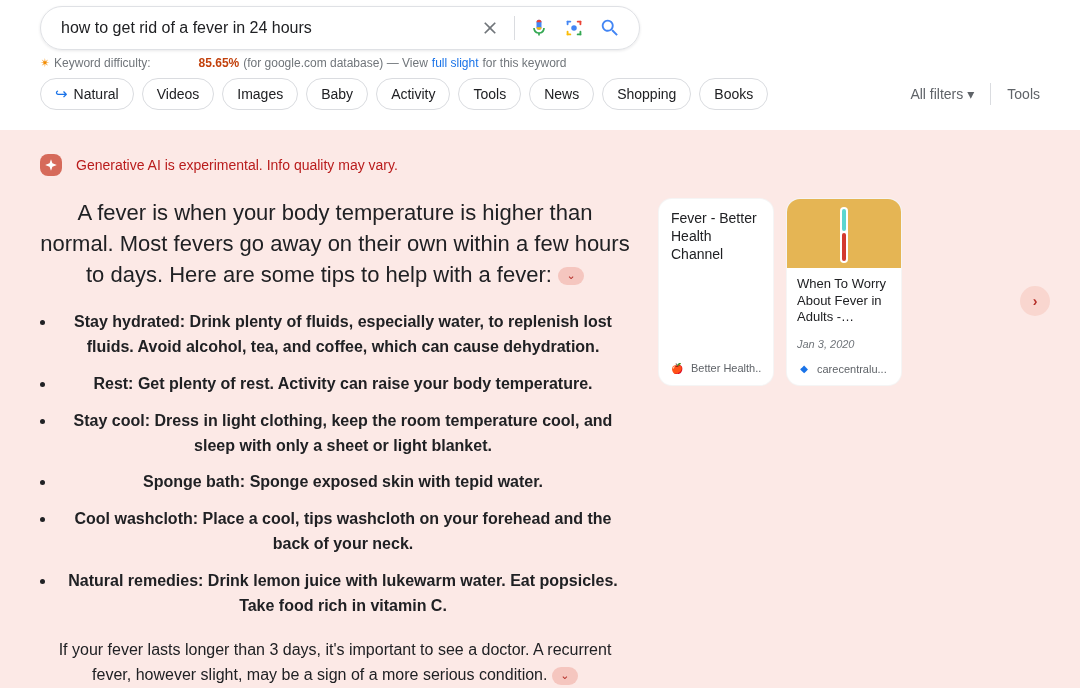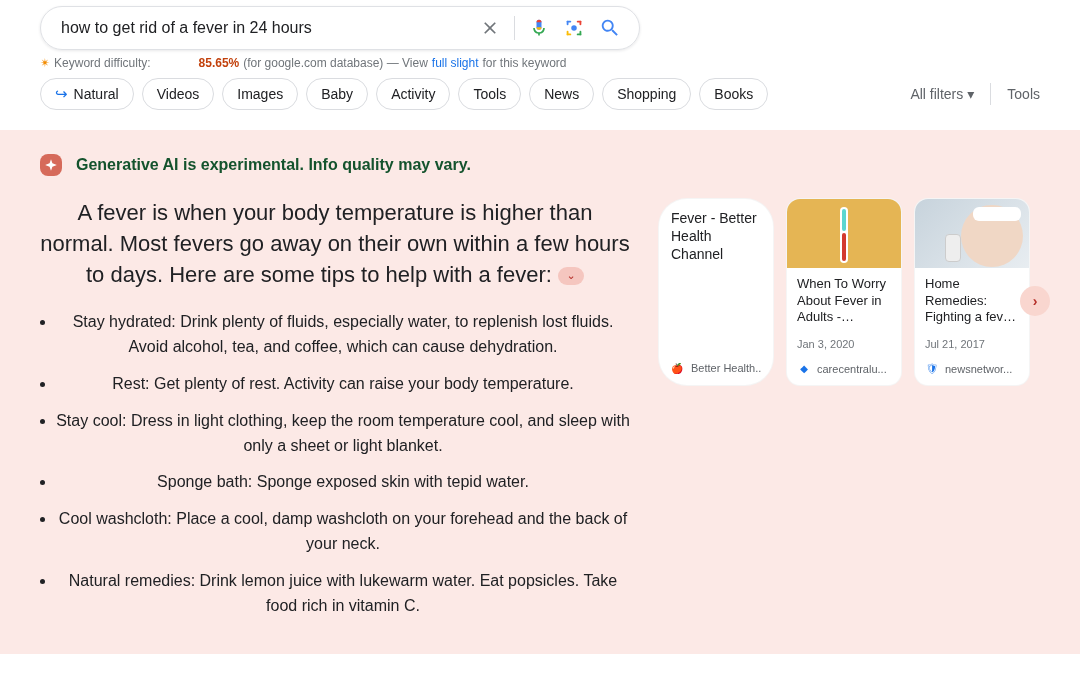--- a/index.html
+++ b/index.html
@@ -33,49 +33,49 @@
     .filter-right { display: flex; align-items: center; gap: 16px; color: #5f6368; font-size: 14px; }
     .filter-divider { width: 1px; height: 22px; background: #dadce0; }
 
     .sge-panel { margin: 20px 0 0 0; padding: 24px 40px 24px 40px; background: #fce9e6; }
 
     .sge-header { display: flex; align-items: center; gap: 14px; margin-bottom: 22px; }
     .sge-star {
       width: 22px; height: 22px; border-radius: 8px; background: #d66a5a;
       display: flex; align-items: center; justify-content: center; color: #fff;
     }
-    .sge-header-text { font-size: 16px; color: #14532d; font-weight: bold; }
+    .sge-header-text { font-size: 14px; color: #b91c1c; font-weight: normal; }
 
     .sge-body { display: flex; gap: 28px; }
     .sge-left { flex: 1; max-width: 590px; text-align: center; }
     .sge-right { width: 380px; position: relative; }
 
     .sge-intro { font-size: 22px; line-height: 1.4; color: #202124; font-weight: 400; }
     .expand-pill {
       display: inline-flex; width: 26px; height: 18px; border-radius: 10px; background: #f5c6bf;
       align-items: center; justify-content: center; color: #b5302a; font-size: 11px; vertical-align: middle; cursor:pointer;
     }
 
-    .sge-list { margin: 20px 0 0 16px; }
+    .sge-list { margin: 20px 0 0 16px; font-weight: bold; }
     .sge-list li { font-size: 16px; line-height: 1.55; margin-bottom: 12px; color: #202124; }
 
     .sge-outro { font-size: 16px; line-height: 1.55; margin-top: 20px; }
 
     .cards-row { display: flex; gap: 12px; position: relative; }
     .card {
       width: 116px; background: #fff; border-radius: 14px; overflow: hidden;
       display: flex; flex-direction: column; height: 188px; cursor: pointer;
       border: 1px solid rgba(0,0,0,.04);
     }
-    .card.textcard { padding: 10px 12px; border-radius: 29px; }
+    .card.textcard { padding: 10px 12px; }
     .card-img { width: 100%; height: 76px; }
     .card-body { padding: 8px 10px 6px; flex: 1; display: flex; flex-direction: column; }
     .card-title { font-size: 13px; line-height: 1.3; color: #202124; }
     .card-title.top { font-size: 14px; }
-    .card-date { font-size: 11px; color: #70757a; margin-top: 12px; }
+    .card-date { font-size: 11px; color: #70757a; margin-top: 12px; font-style: italic; }
     .card-source { display: flex; align-items: center; gap: 6px; padding: 6px 10px 10px; font-size: 11px; color: #5f6368; overflow: hidden; white-space: nowrap; }
     .favdot { width: 14px; height: 14px; border-radius: 50%; flex-shrink: 0; display:inline-flex; align-items:center; justify-content:center; font-size:10px; }
 
     .cards-next {
       position: absolute; right: -12px; top: 88px; width: 30px; height: 30px; border-radius: 50%;
       background: #f9d6cf; display: flex; align-items: center; justify-content: center;
       color: #b5302a; cursor: pointer; font-weight: bold;
     }
 
   </style>
@@ -188,24 +188,28 @@
       <div class="sge-intro">
         <span>A fever is when your body temperature is higher than normal. Most fevers go away on their own within a few hours to days. Here are some tips to help with a fever:</span>
         <span class="expand-pill">⌄</span>
       </div>
 
       <ul class="sge-list">
         <li>Stay hydrated: Drink plenty of fluids, especially water, to replenish lost fluids. Avoid alcohol, tea, and coffee, which can cause dehydration.</li>
         <li>Rest: Get plenty of rest. Activity can raise your body temperature.</li>
         <li>Stay cool: Dress in light clothing, keep the room temperature cool, and sleep with only a sheet or light blanket.</li>
         <li>Sponge bath: Sponge exposed skin with tepid water.</li>
-        <li>Cool washcloth: Place a cool, damp washcloth on your forehead and the back of your neck.</li>
+        <li>Cool washcloth: Place a cool, tips washcloth on your forehead and the back of your neck.</li>
         <li>Natural remedies: Drink lemon juice with lukewarm water. Eat popsicles. Take food rich in vitamin C.</li>
       </ul>
 
+      <div class="sge-outro">
+        <span>If your fever lasts longer than 3 days, it's important to see a doctor. A recurrent fever, however slight, may be a sign of a more serious condition.</span>
+        <span class="expand-pill">⌄</span>
+      </div>
 
     </div>
 
     <div class="sge-right">
       <div class="cards-row">
 
         <div class="card textcard" style="justify-content:space-between;">
           <div class="card-title top">Fever - Better Health Channel</div>
           <div class="card-source" style="padding:0;">
             <span class="favdot" style="background:#fff;">🍎</span>
@@ -222,35 +226,20 @@
           <div class="card-body">
             <div class="card-title">When To Worry About Fever in Adults -…</div>
             <div class="card-date">Jan 3, 2020</div>
           </div>
           <div class="card-source">
             <span class="favdot" style="color:#1a73e8;">◆</span>
             <span>carecentralu...</span>
           </div>
         </div>
 
-        <div class="card">
-          <div class="card-img" style="background:linear-gradient(135deg,#c7d3dc,#e8edf1);position:relative;overflow:hidden;">
-            <div style="position:absolute;right:6px;top:6px;width:62px;height:62px;border-radius:50%;background:#f0d7c5;"></div>
-            <div style="position:absolute;right:8px;top:8px;width:48px;height:14px;border-radius:6px;background:#fff;"></div>
-            <div style="position:absolute;left:30px;bottom:6px;width:16px;height:28px;border-radius:4px;background:#eee;border:1px solid #ccc;"></div>
-          </div>
-          <div class="card-body">
-            <div class="card-title">Home Remedies: Fighting a fev…</div>
-            <div class="card-date">Jul 21, 2017</div>
-          </div>
-          <div class="card-source">
-            <span class="favdot" style="color:#1a73e8;">🛡</span>
-            <span>newsnetwor...</span>
-          </div>
-        </div>
 
         <div class="cards-next">
           <span>›</span>
         </div>
       </div>
     </div>
   </div>
 
 </div>
 

